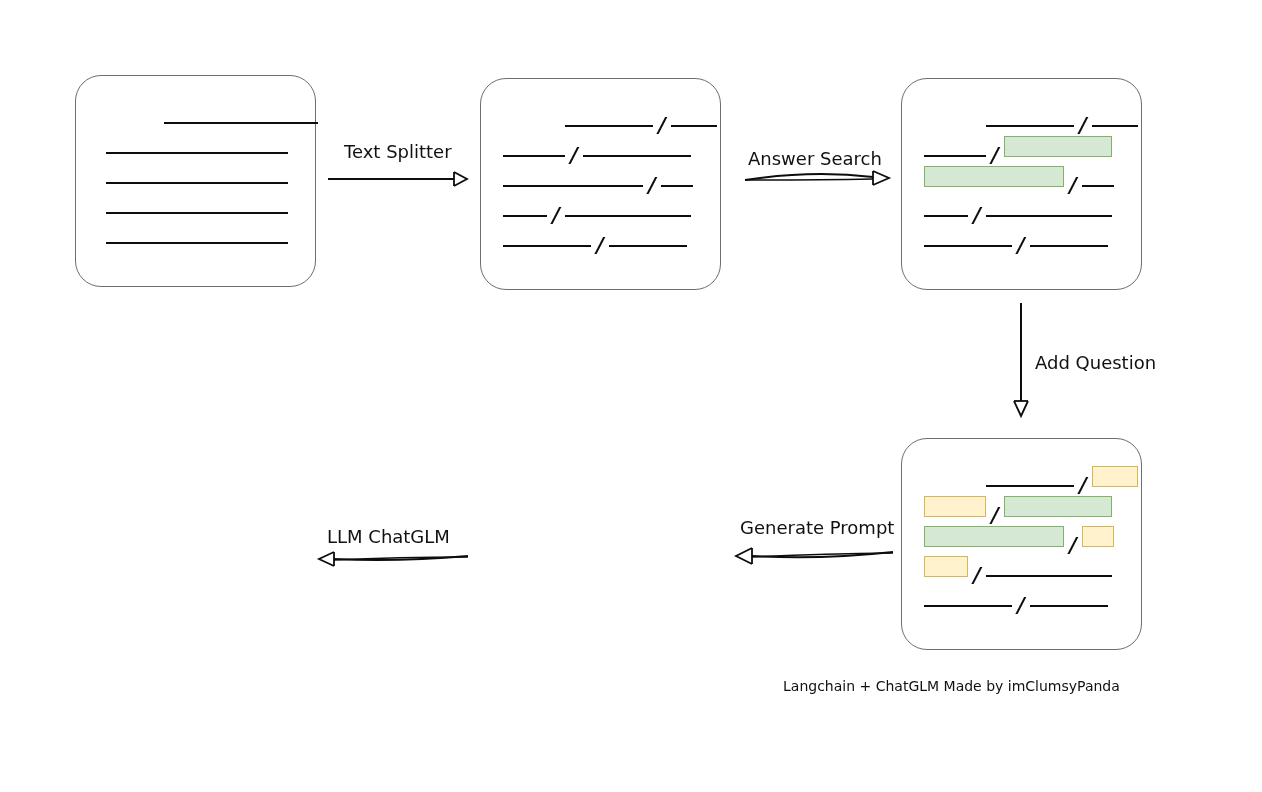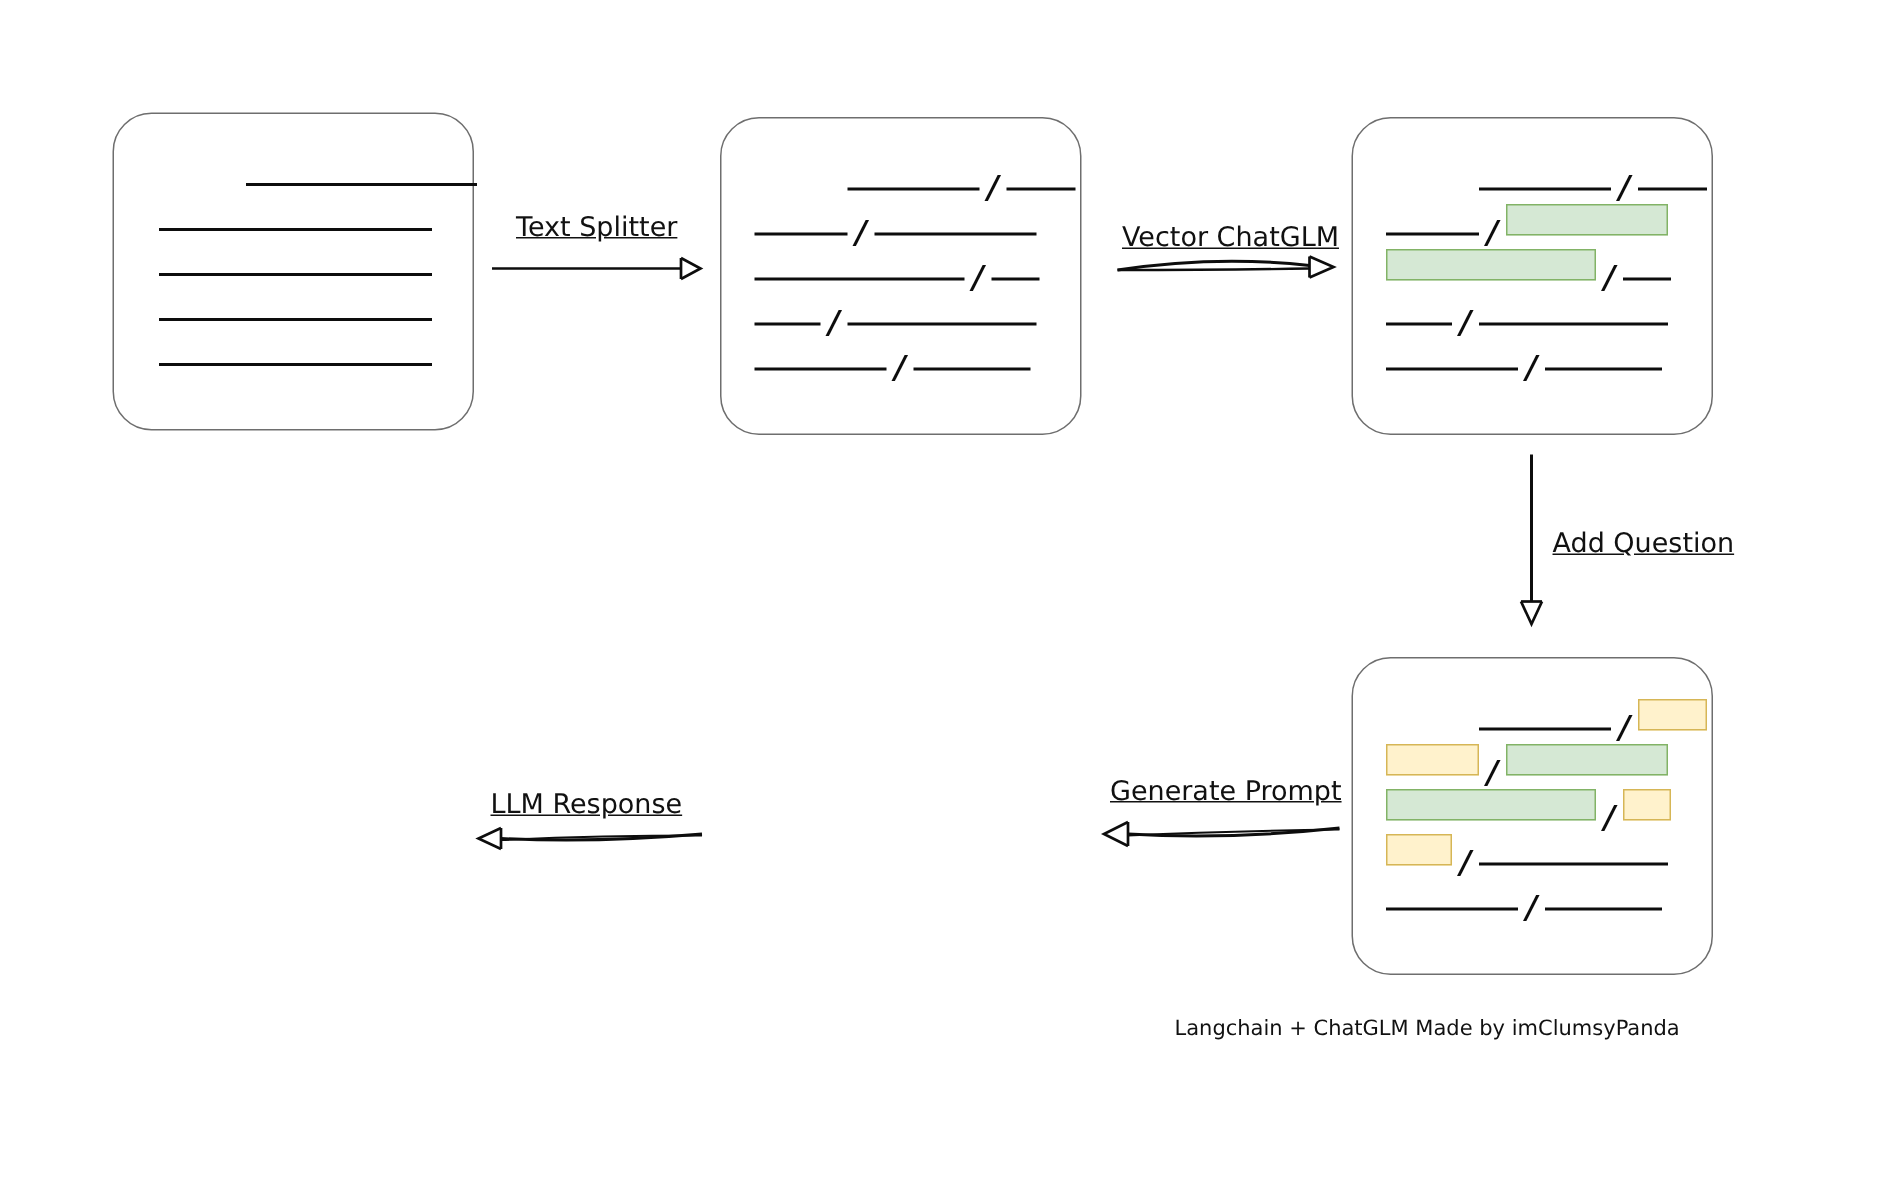--- a/index.html
+++ b/index.html
@@ -76,21 +76,20 @@
     font-size: 19px;
     color: #111111;
     white-space: nowrap;
   }
   .edge-label {
     position: absolute;
     font-family: "DejaVu Sans", sans-serif;
     font-size: 18px;
     color: #111111;
     white-space: nowrap;
-    text-decoration: underline;
   }
   .caption {
     position: absolute;
     font-family: "DejaVu Sans", sans-serif;
     font-size: 14px;
     color: #111111;
     white-space: nowrap;
   }
   .arrow-svg {
     position: absolute;
@@ -154,21 +153,21 @@
           <span class="rule" style="width: 126px;"></span>
         </div>
         <div class="rule-row" style="left: 22px; top: 166px;">
           <span class="rule" style="width: 88px;"></span>
           <span class="slash" style="margin: 0px 5px;">/</span>
           <span class="rule" style="width: 78px;"></span>
         </div>
       </div>
   </div>
 
-  <div class="edge-label" style="left:748px; top:148px;">Vector ChatGLM</div>
+  <div class="edge-label" style="left:748px; top:148px;">Answer Search</div>
   <svg class="arrow-svg" style="left:745px; top:166px;" width="146" height="24">
     <path d="M0,14 Q66,4 128,11" stroke="#0d0d0d" stroke-width="2" fill="none"></path>
     <path d="M0,14 Q70,14 128,13" stroke="#0d0d0d" stroke-width="1.6" fill="none"></path>
     <path d="M128,5 L144,12 L128,19" stroke="#0d0d0d" stroke-width="1.8" fill="none"></path>
     <path d="M128,5 L128,19" stroke="#0d0d0d" stroke-width="1.8" fill="none"></path>
   </svg>
 
   <div class="doc-box" id="box-vector" style="left:901px; top:78px; width:241px; height:212px;">
     <div class="lines-host">
         <div class="rule-row" style="left: 22px; top: 46px;">
@@ -201,21 +200,21 @@
   </div>
 
   <div class="edge-label" style="left:1035px; top:352px;">Add Question</div>
   <svg class="arrow-svg" style="left:1009px; top:303px;" width="24" height="114">
     <path d="M12,0 L12,98" stroke="#0d0d0d" stroke-width="2" fill="none"></path>
     <path d="M5,98 L12,113 L19,98" stroke="#0d0d0d" stroke-width="1.8" fill="none"></path>
     <path d="M5,98 L19,98" stroke="#0d0d0d" stroke-width="1.8" fill="none"></path>
   </svg>
 
 
-  <div class="edge-label" style="left:327px; top:526px;">LLM Response</div>
+  <div class="edge-label" style="left:327px; top:526px;">LLM ChatGLM</div>
   <svg class="arrow-svg" style="left:318px; top:548px;" width="150" height="22">
     <path d="M150,8 Q80,14 16,11" stroke="#0d0d0d" stroke-width="2" fill="none"></path>
     <path d="M150,9 Q80,9 16,12" stroke="#0d0d0d" stroke-width="1.4" fill="none"></path>
     <path d="M16,4 L1,11 L16,18" stroke="#0d0d0d" stroke-width="1.8" fill="none"></path>
     <path d="M16,4 L16,18" stroke="#0d0d0d" stroke-width="1.8" fill="none"></path>
   </svg>
 
 
   <div class="edge-label" style="left:740px; top:517px;">Generate Prompt</div>
   <svg class="arrow-svg" style="left:735px; top:545px;" width="158" height="22">

